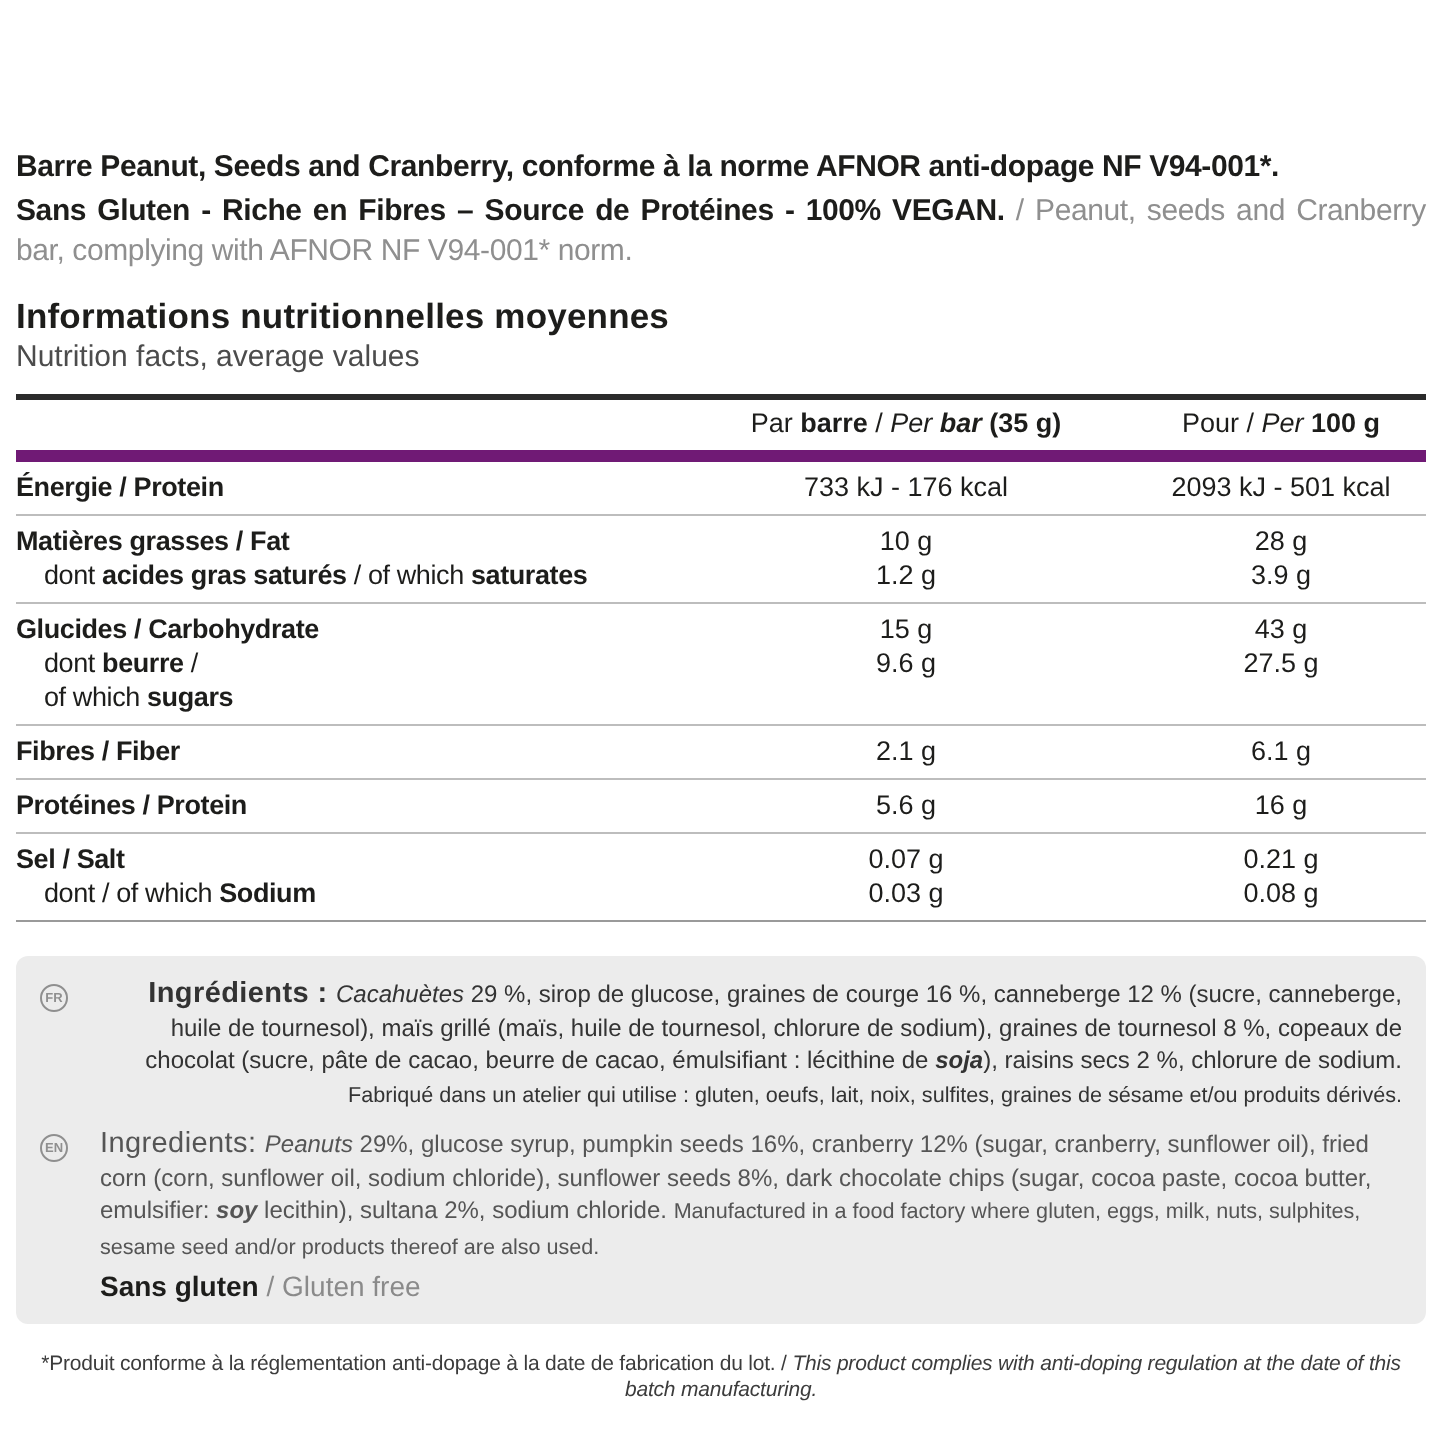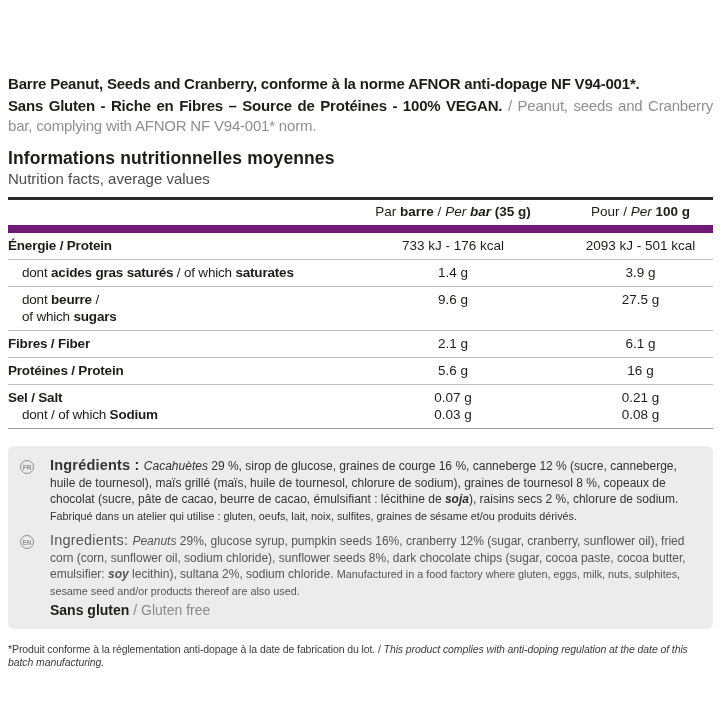--- a/index.html
+++ b/index.html
@@ -41,21 +41,21 @@
 
   
   .nut-table { border-top: 3px solid #2b2b2b; }
   .trow {
     display: grid;
     grid-template-columns: 330px 230px 1fr;
     align-items: end;
   }
   .thead {
     padding: 4px 0 5px 0;
-    border-bottom: 8px solid #701a75;
+    border-bottom: 6px solid #701a75;
     font-size: 13.5px; line-height: 16px;
   }
   .c2 { text-align: center; }
   .c3 { text-align: center; }
   .rowgroup {
     padding: 4px 0 5px 0;
     border-bottom: 1px solid #bdbdbd;
     font-size: 13.5px;
   }
   .rowgroup.last { border-bottom: 1.5px solid #9a9a9a; }
@@ -81,34 +81,34 @@
   }
   .badge {
     width: 14px; height: 14px;
     margin-top: 3px;
     border: 1px solid #8f8f8f; border-radius: 50%;
     color: #8f8f8f;
     font-size: 6.5px; font-weight: 700;
     display: flex; align-items: center; justify-content: center;
   }
   .ing-text { font-size: 12px; line-height: 16.5px; }
-  .ing-text-fr { color: #333333; }
+  .ing-text-fr { color: #333333; text-align: right; }
   .ing-text-en { color: #555555; }
   .ing-label-fr { font-weight: 700; font-size: 14.5px; letter-spacing: 0.2px; }
   .ing-label-en { font-weight: 400; font-size: 14.5px; letter-spacing: 0.2px; margin-top: 12px; }
   .ing-small { font-size: 10.8px; }
   .gluten-line { margin: 3px 0 1px 30px; font-size: 14px; line-height: 17px; }
   .gluten-bold { font-weight: 700; color: #1d1d1b; }
   .gluten-rest { font-weight: 400; color: #8a8a8a; }
 
   
   .footnote {
     margin: 14px 0 0 0;
     font-size: 10.5px; line-height: 13px;
-    color: #3c3c3c; letter-spacing: -0.1px;
+    color: #3c3c3c; letter-spacing: -0.1px; text-align: center;
   }
 </style>
 </head>
 <body>
 
 <div class="page">
 
   <header>
     <p class="intro-line1">Barre Peanut, Seeds and Cranberry, conforme à la norme AFNOR anti-dopage NF V94-001*.</p>
     <p class="intro-line2"><span>Sans Gluten - Riche en Fibres – Source de Protéines - 100% VEGAN.</span><span class="muted"> / Peanut, seeds and Cranberry bar, complying with AFNOR NF V94-001* norm.</span></p>
@@ -129,27 +129,37 @@
       <div class="rowgroup">
         <div class="trow line">
           <div class="c1 main-label">Énergie / Protein</div>
           <div class="c2 val">733 kJ - 176 kcal</div>
           <div class="c3 val">2093 kJ - 501 kcal</div>
         </div>
       </div>
 
       <div class="rowgroup">
         <div class="trow line">
+          <div class="c1 main-label">Matières grasses / Fat</div>
+          <div class="c2 val">10 g</div>
+          <div class="c3 val">28 g</div>
+        </div>
+        <div class="trow line">
           <div class="c1 sub-label"><span>dont </span><span class="b">acides gras saturés</span><span> / of which </span><span class="b">saturates</span></div>
-          <div class="c2 val">1.4 g</div>
+          <div class="c2 val">1.2 g</div>
           <div class="c3 val">3.9 g</div>
         </div>
       </div>
 
       <div class="rowgroup">
+        <div class="trow line">
+          <div class="c1 main-label">Glucides / Carbohydrate</div>
+          <div class="c2 val">15 g</div>
+          <div class="c3 val">43 g</div>
+        </div>
         <div class="trow line">
           <div class="c1 sub-label"><span>dont </span><span class="b">beurre</span><span> /</span></div>
           <div class="c2 val">9.6 g</div>
           <div class="c3 val">27.5 g</div>
         </div>
         <div class="trow line">
           <div class="c1 sub-label"><span>of which </span><span class="b">sugars</span></div>
           <div class="c2"></div>
           <div class="c3"></div>
         </div>

